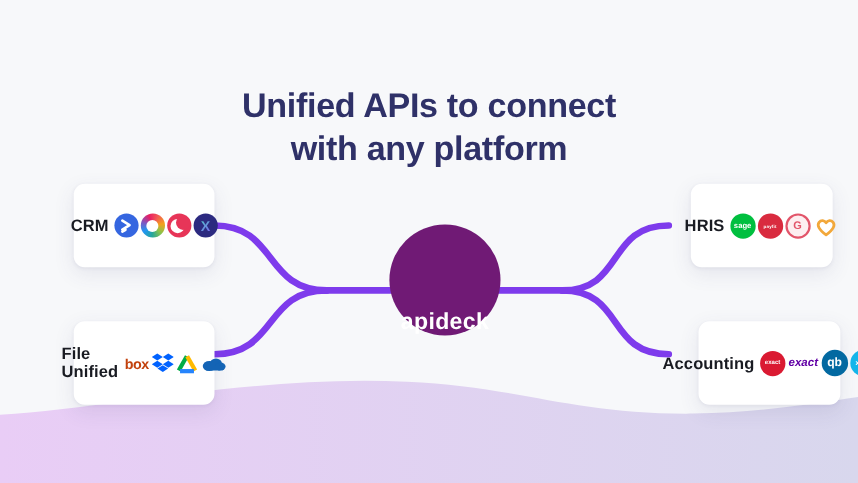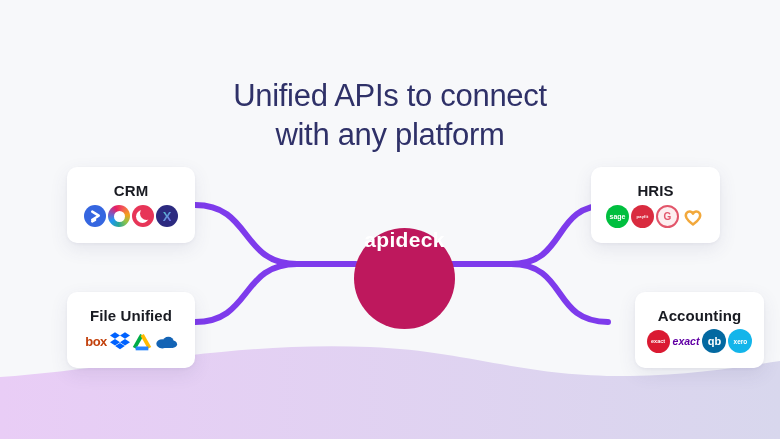--- a/index.html
+++ b/index.html
@@ -3,36 +3,36 @@
 <meta charset="utf-8">
 <style>
   html,body{margin:0;padding:0;}
   body{font-family:"Liberation Sans", sans-serif;}
   .stage{position:relative;width:780px;height:439px;background:#f7f8fa;overflow:hidden;}
 
   .bg-svg{position:absolute;left:0;top:0;z-index:0;}
   .lines-svg{position:absolute;left:0;top:0;z-index:2;}
 
   .title{position:absolute;top:76px;left:0;width:100%;text-align:center;
-         font-size:31px;line-height:39px;font-weight:400;color:#2f3168;
+         font-size:31px;line-height:39px;font-weight:700;color:#2f3168;
          letter-spacing:-0.3px;z-index:1;}
 
   .card{position:absolute;width:128px;height:76px;background:#fff;border-radius:10px;
         box-shadow:0 6px 18px rgba(70,70,120,.10),0 1px 3px rgba(70,70,120,.06);
-        display:flex;flex-direction:column;align-items:center;justify-content:center;
+        display:flex;flex-direction:row;align-items:center;justify-content:center;
         gap:5px;z-index:3;}
   .card.crm{left:67px;top:167px;}
   .card.fs{left:67px;top:292px;}
-  .card.hris{left:591px;top:167px;width:129px;}
+  .card.hris{left:628px;top:167px;width:129px;}
   .card.acc{left:635px;top:292px;width:129px;}
   .card-title{font-size:15px;font-weight:700;color:#191b22;letter-spacing:.1px;}
   .logo-row{display:flex;align-items:center;justify-content:center;gap:2px;height:24px;}
 
-  .hub{position:absolute;left:354px;top:228px;width:101px;height:101px;border-radius:50%;
-       background:#be185d;display:flex;align-items:flex-start;justify-content:center;z-index:3;}
+  .hub{position:absolute;left:354px;top:204px;width:101px;height:101px;border-radius:50%;
+       background:#701a75;display:flex;align-items:flex-end;justify-content:center;z-index:3;}
   .hub-label{color:#fff;font-size:21px;font-weight:700;letter-spacing:.3px;}
 
   
   .blogo{width:22px;height:22px;border-radius:50%;display:flex;align-items:center;
          justify-content:center;position:relative;flex:0 0 auto;}
 
   
   .ac{background:#3566e0;}
   .ring{background:conic-gradient(from 30deg,#f25c54,#f4a11a,#8bc34a,#26a69a,#2196f3,#7e57c2,#e91e63,#f25c54);}
   .ring::after{content:"";width:11px;height:11px;border-radius:50%;background:#fff;}

